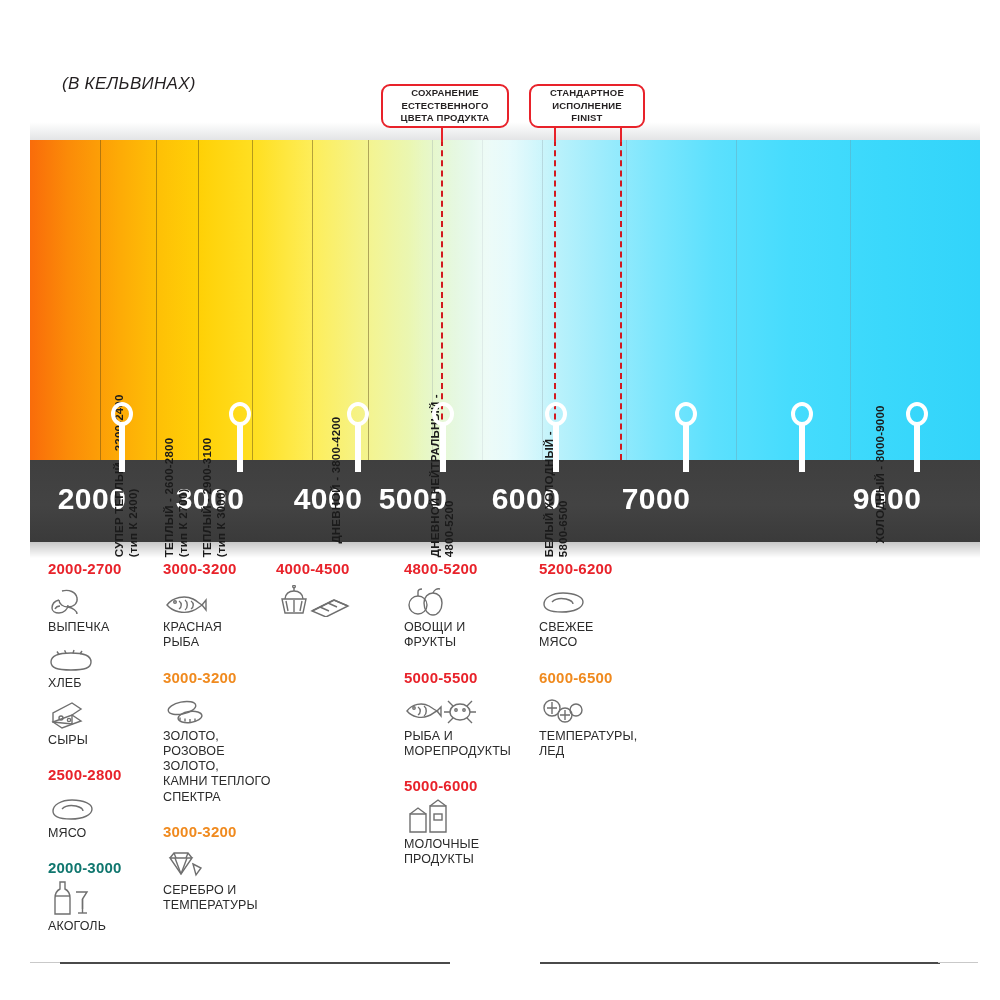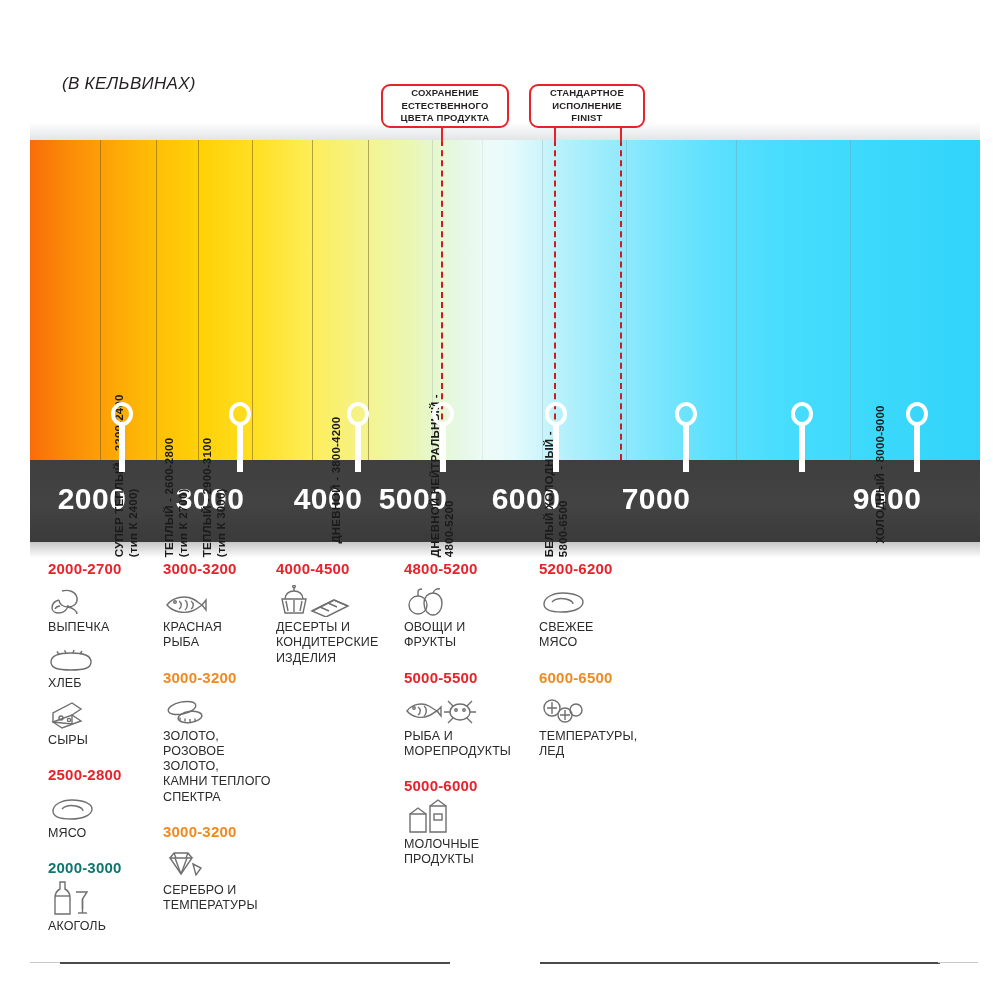--- a/index.html
+++ b/index.html
@@ -382,23 +382,20 @@
             <path d="M9 14c0-5 4-8 9-8s9 3 9 8"></path>
             <path d="M6 14h24l-3 14H9z"></path>
             <path d="M18 6V2"></path>
               <circle cx="18" cy="1.6" r="1.3"></circle>
             <path d="M10 16l2 10M18 15v12M26 16l-2 10"></path>
             <path d="M36 26l22-11 14 6-22 11z"></path>
             <path d="M36 26l22-11M58 15l14 6"></path>
             <path d="M44 22l9 4M52 18l9 4"></path>
           </svg>
         </div>
-        <div class="cap">ДЕСЕРТЫ И
-КОНДИТЕРСКИЕ
-ИЗДЕЛИЯ</div>
       </div>
     </div>
 
     <div class="col" style="left:404px;width:130px;">
       <div class="range" style="color: rgb(232, 34, 42);">4800-5200</div>
       <div class="item">
         <div class="ic">
           <svg width="48" height="30" viewBox="0 0 48 30" fill="none" stroke="#6f6f6f" stroke-width="1.4">
             <path d="M14 9c-5 0-9 4-9 9s4 9 9 9 9-4 9-9-4-9-9-9z"></path>
             <path d="M14 9V5c0-2 2-3 4-3"></path>

